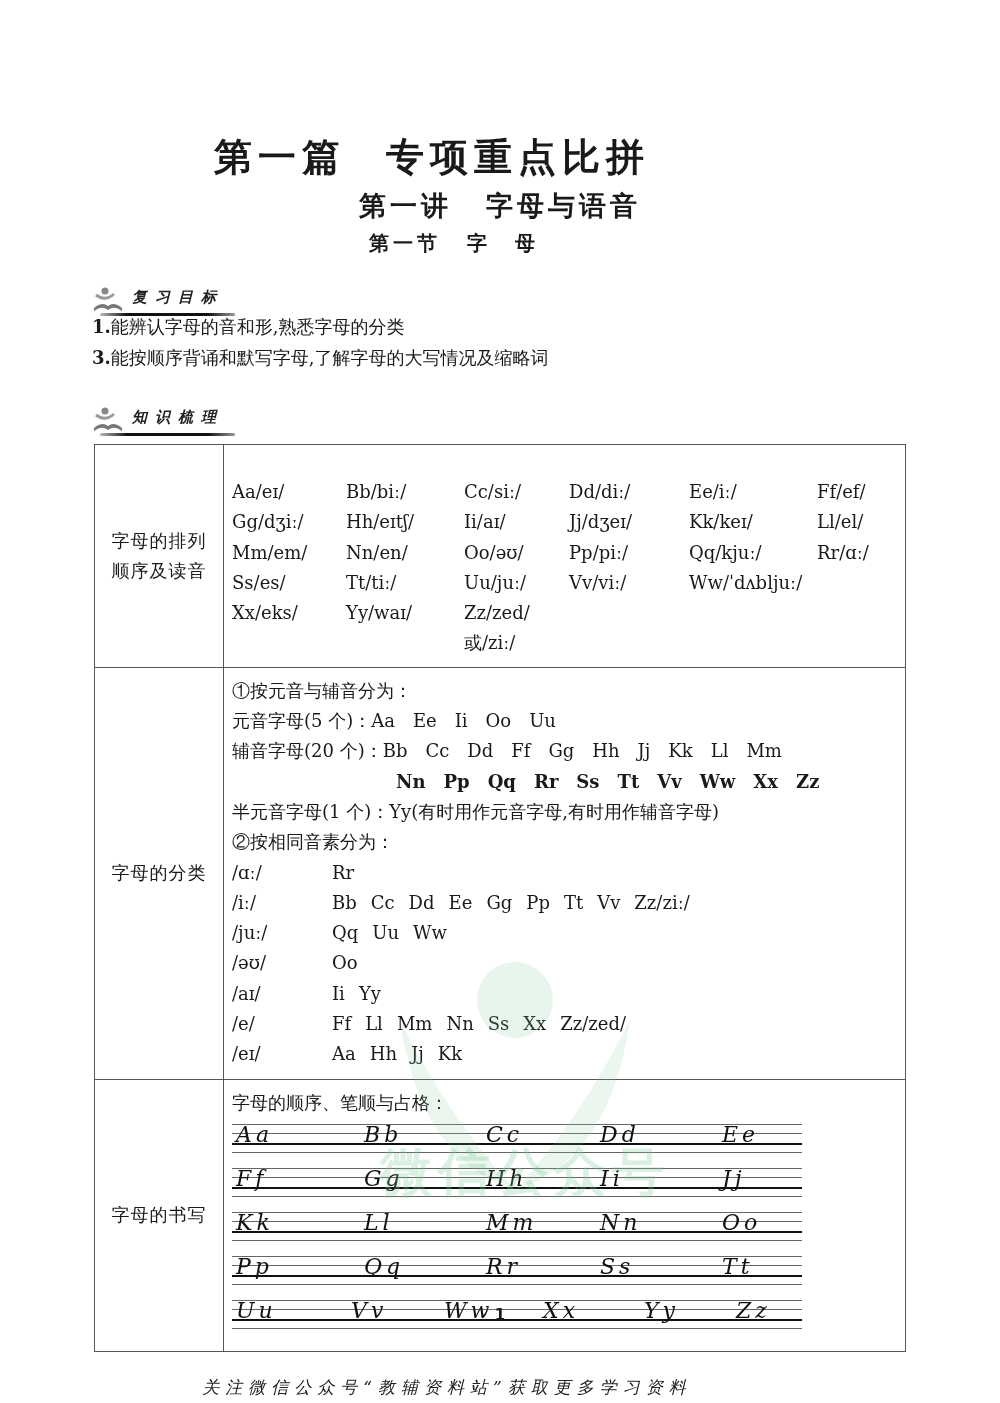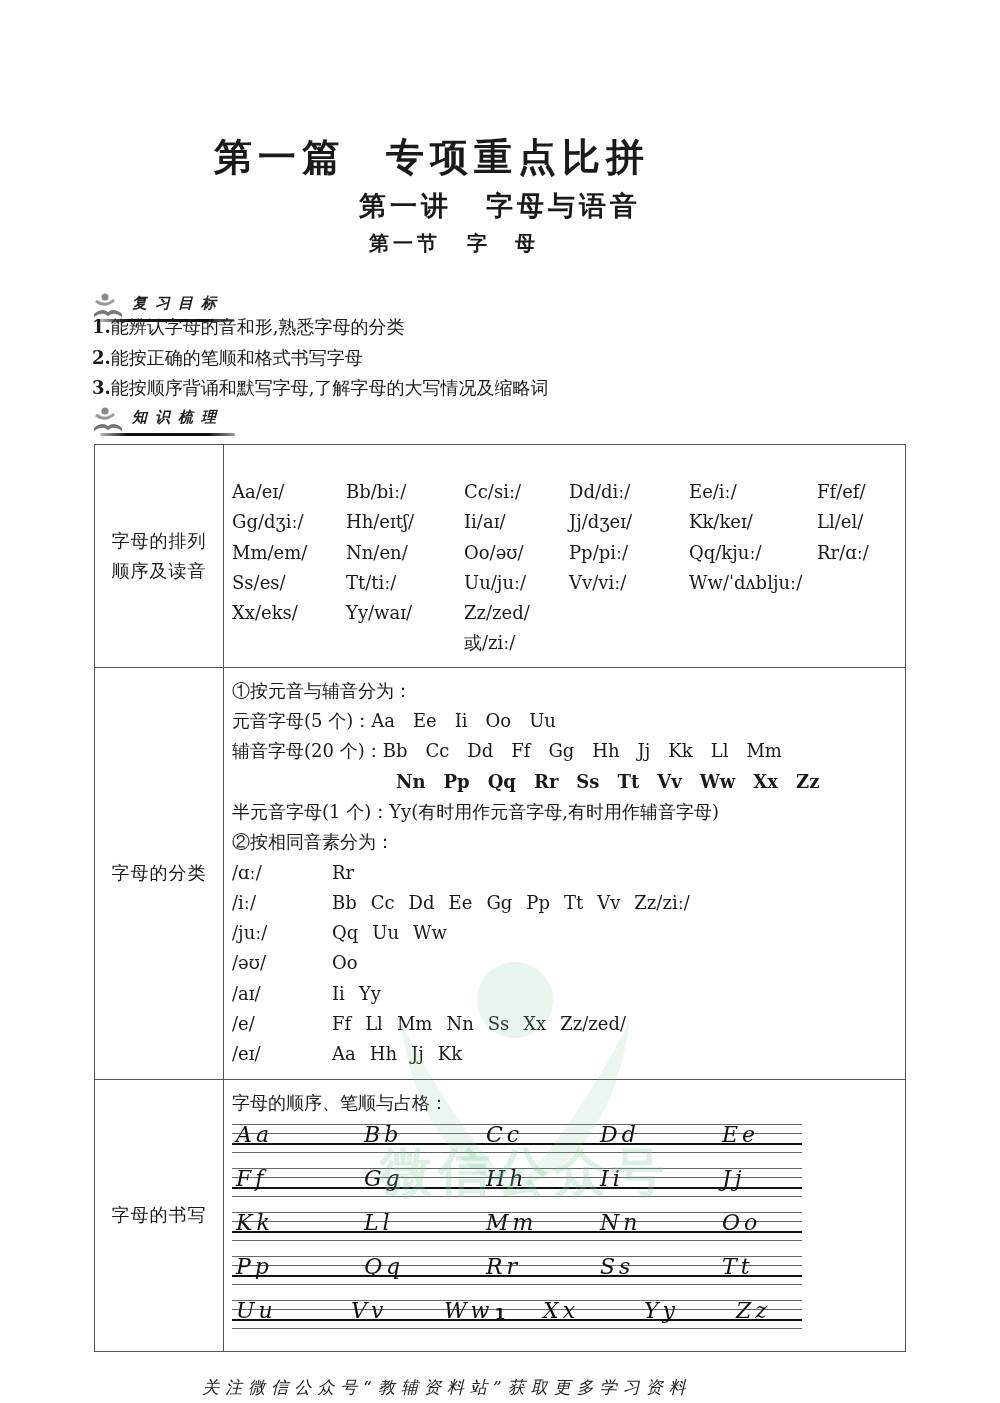--- a/index.html
+++ b/index.html
@@ -61,33 +61,32 @@
 <div class="title-main">
   <span>第一篇</span><span class="gap"></span><span>专项重点比拼</span>
 </div>
 <div class="title-sub">
   <span>第一讲</span><span class="gap"></span><span>字母与语音</span>
 </div>
 <div class="title-sec">
   <span>第一节</span><span class="gap"></span><span>字　母</span>
 </div>
 
-<div class="sec-header" style="top:290px;">
+<div class="sec-header" style="top:284px;">
   <svg class="ico" viewBox="0 0 32 26">
     <circle cx="13" cy="5" r="3.5" fill="#888"></circle>
     <path d="M4 9 Q13 16 22 8" stroke="#999" stroke-width="3" fill="none"></path>
     <path d="M2 22 Q10 15 16 20 Q22 15 30 22 L30 25 Q22 19 16 24 Q10 19 2 25 Z" fill="#777"></path>
   </svg>
   <span class="lbl">复习目标</span>
   <div class="bar"></div>
 </div>
 
 <div class="goals">
   <div><b>1.</b><span>能辨认字母的音和形,熟悉字母的分类</span></div>
-  <div><b>2.</b><span>能按正确的笔顺和格式书写字母</span></div>
   <div><b>3.</b><span>能按顺序背诵和默写字母,了解字母的大写情况及缩略词</span></div>
 </div>
 
 <div class="sec-header" style="top:404px;">
   <svg class="ico" viewBox="0 0 32 26">
     <circle cx="13" cy="5" r="3.5" fill="#888"></circle>
     <path d="M4 9 Q13 16 22 8" stroke="#999" stroke-width="3" fill="none"></path>
     <path d="M2 22 Q10 15 16 20 Q22 15 30 22 L30 25 Q22 19 16 24 Q10 19 2 25 Z" fill="#777"></path>
   </svg>
   <span class="lbl">知识梳理</span>

